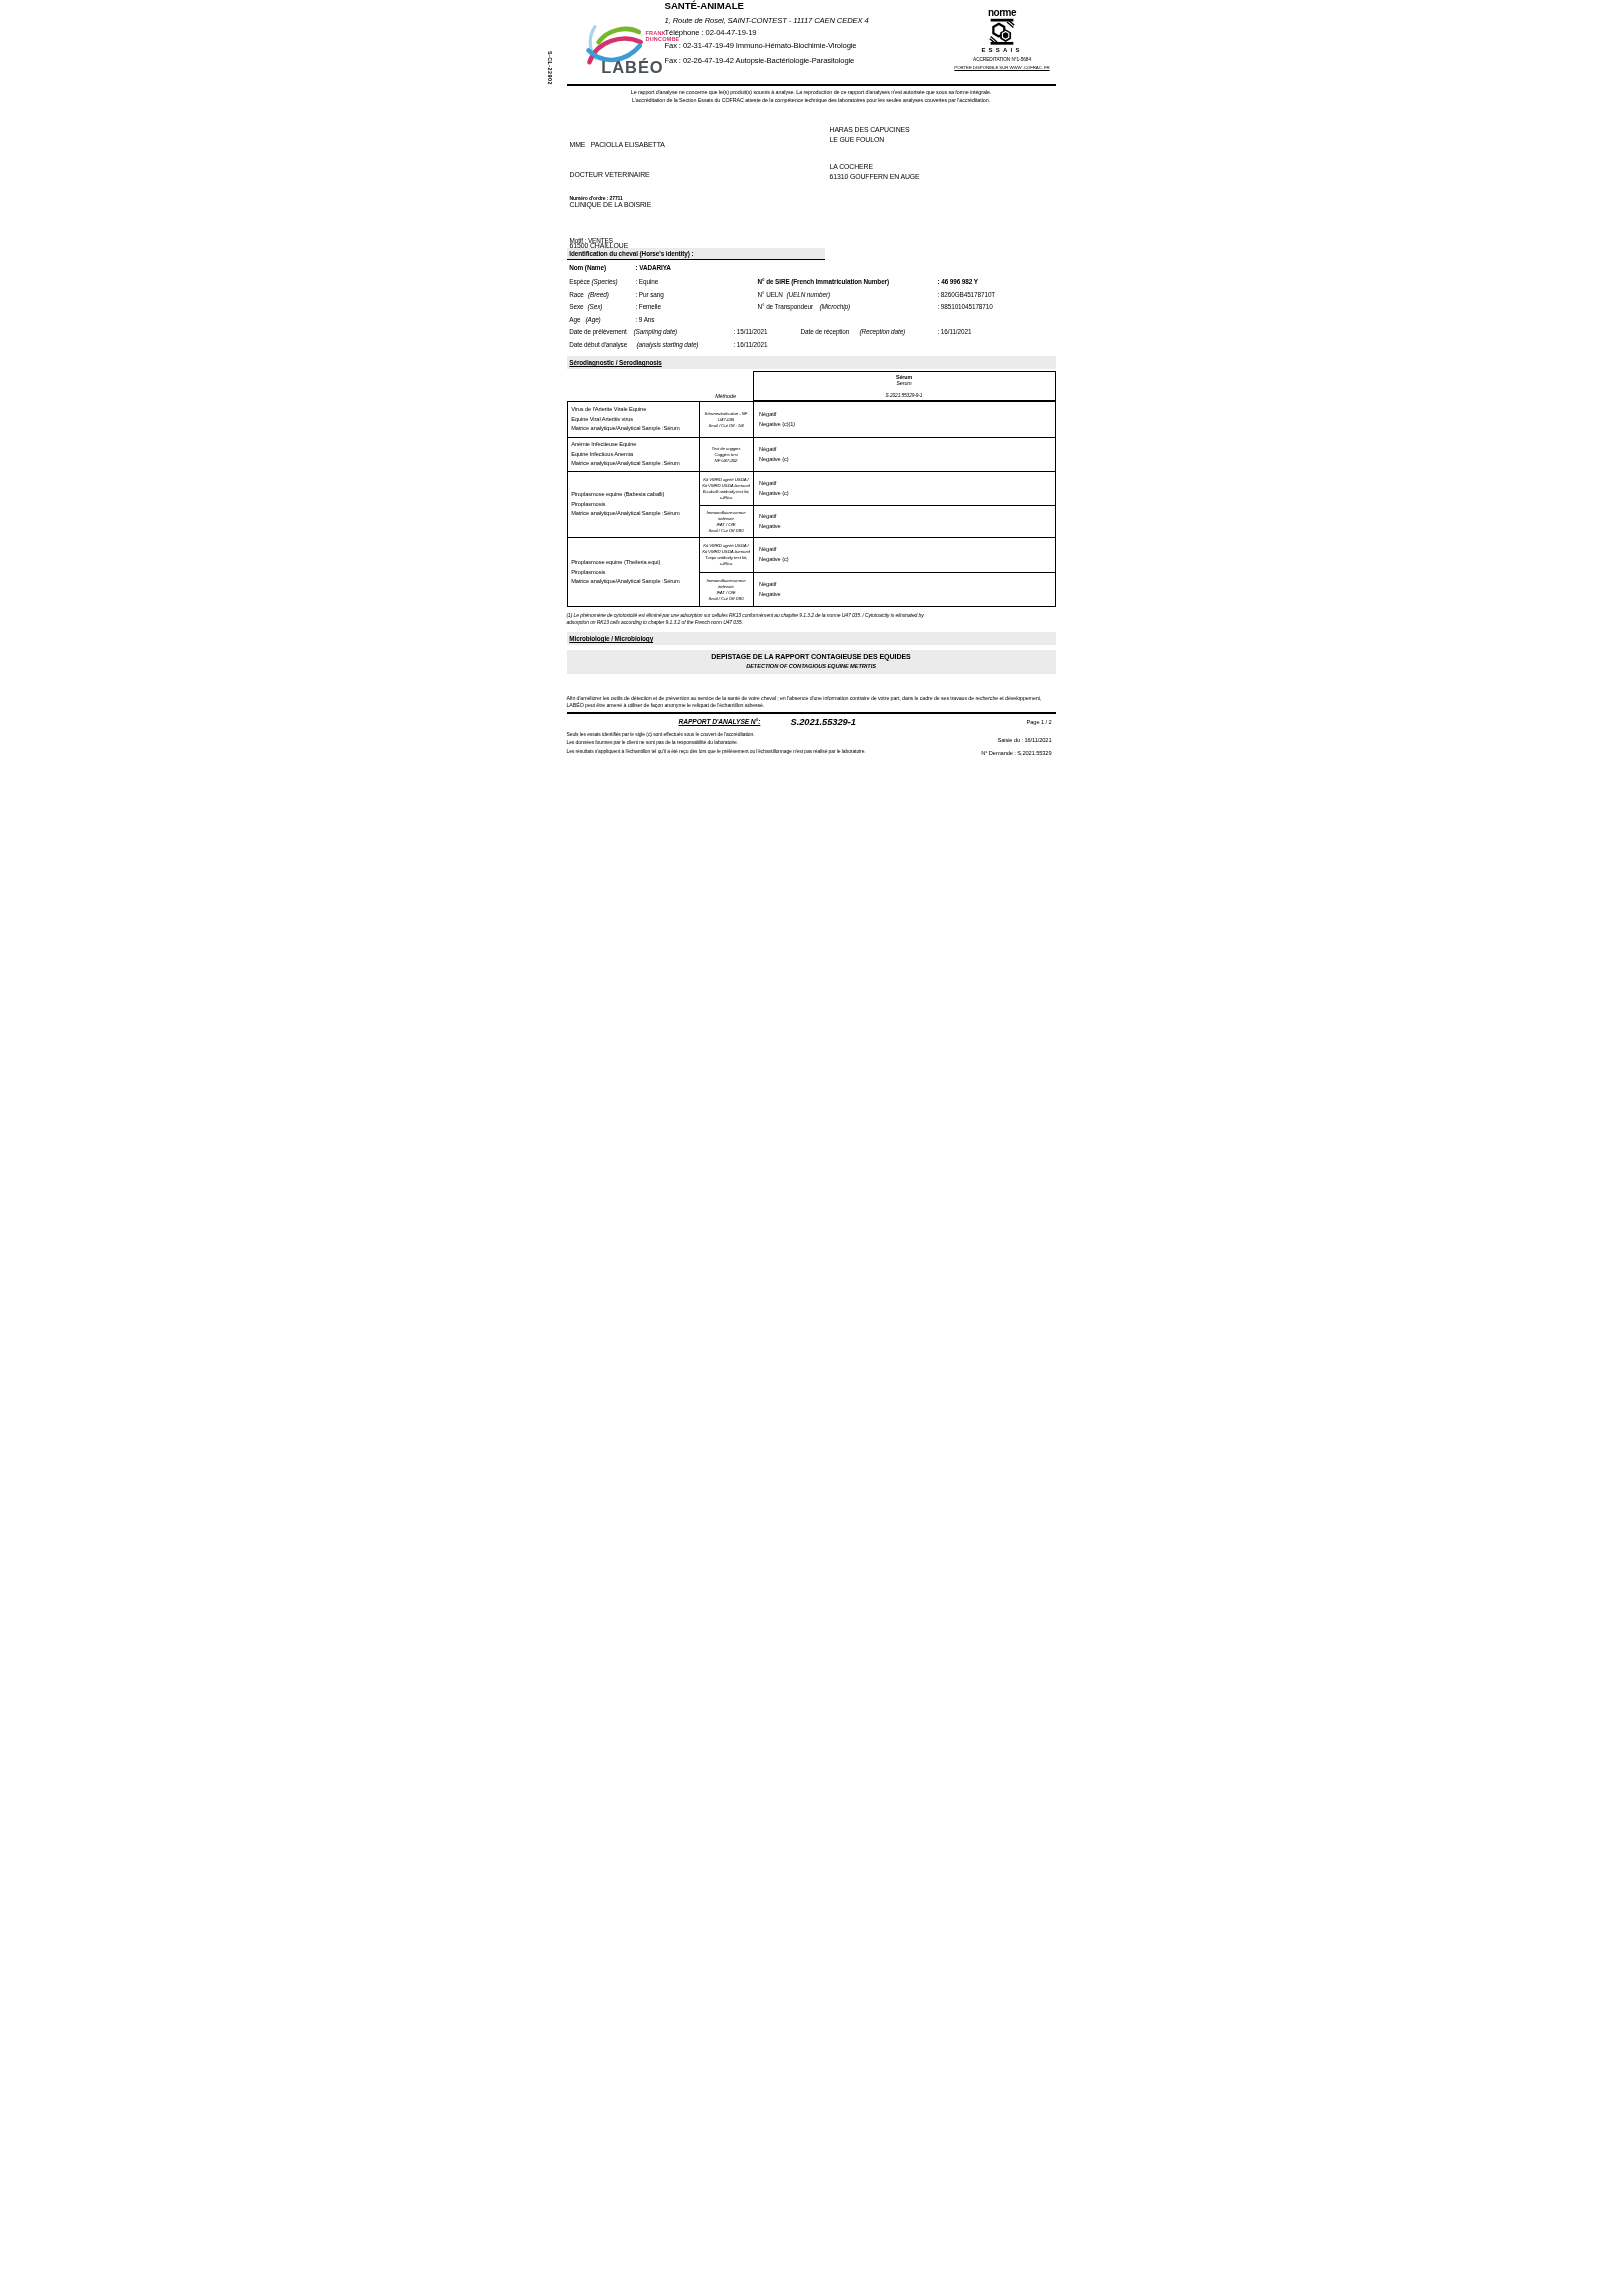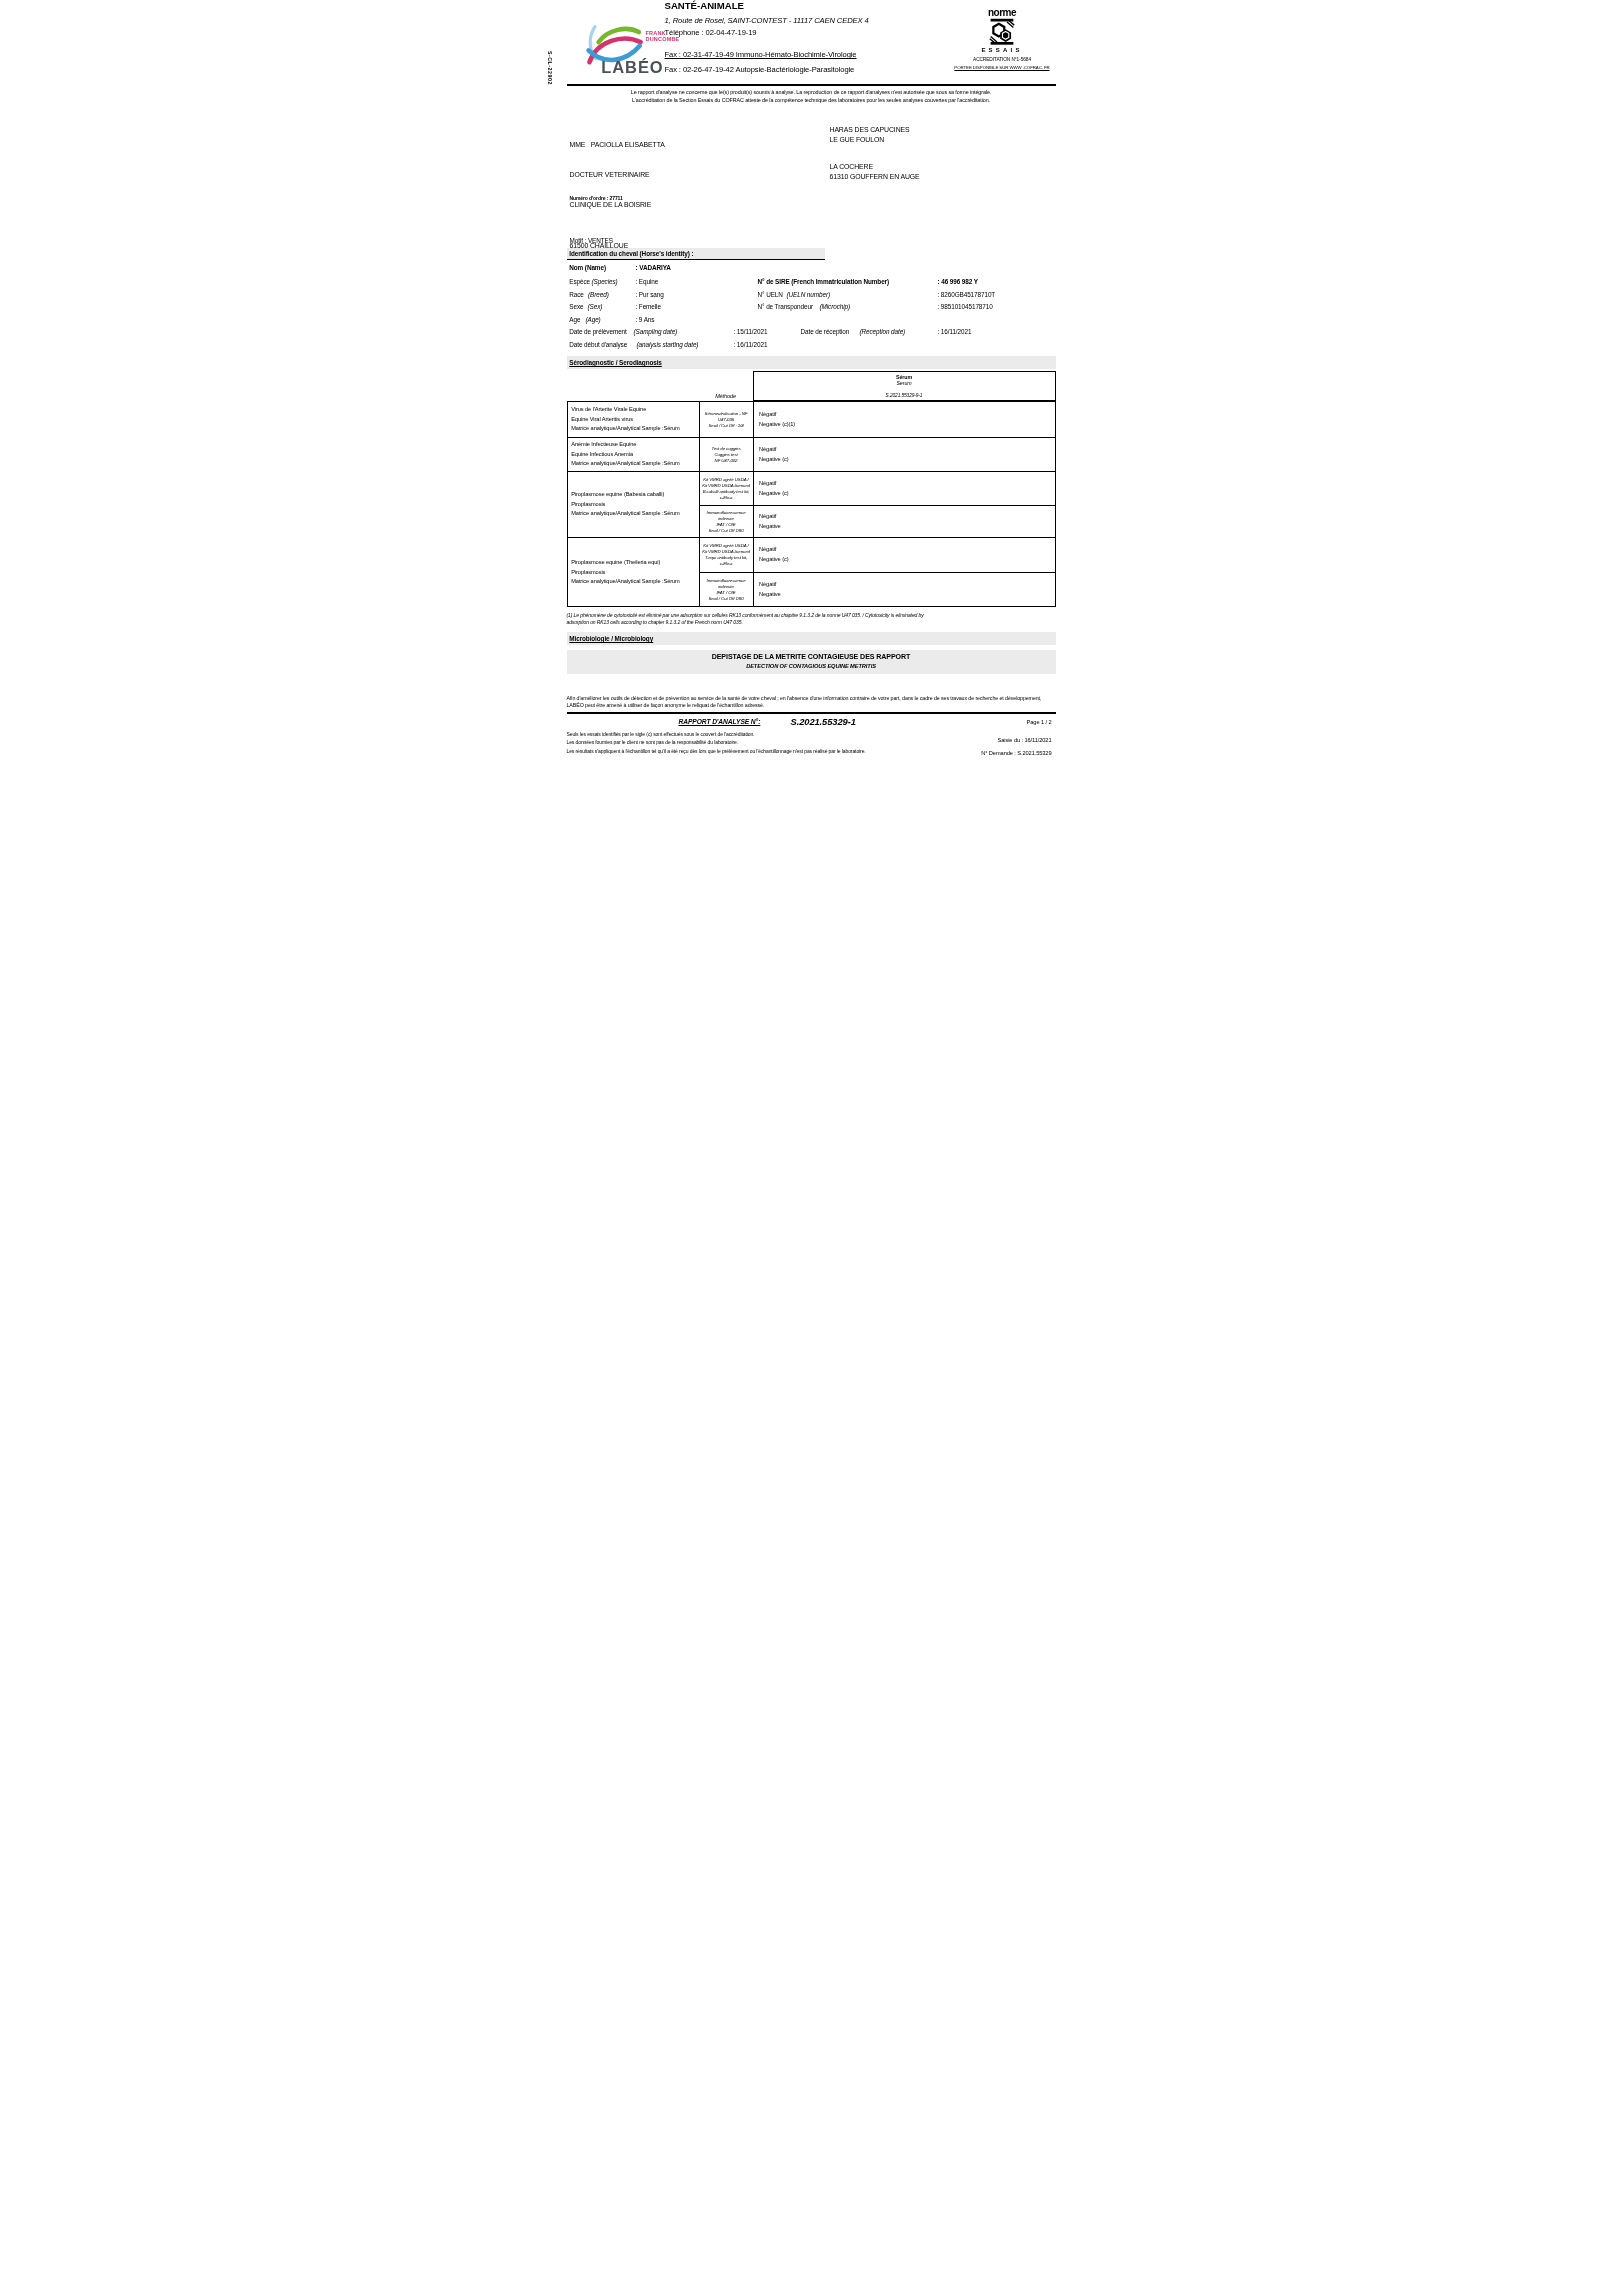--- a/index.html
+++ b/index.html
@@ -8,21 +8,21 @@
   .i{font-style:italic;}
   .b{font-weight:bold;}
   
   .vcode{position:absolute;left:6.4px;top:51px;writing-mode:vertical-rl;font-size:5.3px;font-weight:bold;letter-spacing:0.5px;}
   .logo-wrap{position:absolute;left:42px;top:22px;width:87px;height:54px;}
   .frank{position:absolute;left:105px;top:30px;color:#d6336c;font-weight:bold;font-size:5.5px;line-height:6.4px;letter-spacing:0.2px;}
   .hdr-center{position:absolute;left:124px;top:0;width:257px;}
   .hdr-title{font-size:9.6px;font-weight:bold;letter-spacing:0;}
   .hdr-addr{font-size:7.6px;font-style:italic;margin-top:5px;}
   .hdr-tel{font-size:7.6px;margin-top:3.2px;}
-  .hdr-fax1{font-size:7.6px;margin-top:13px;text-decoration:underline;}
+  .hdr-fax1{font-size:7.6px;margin-top:4px;}
   .hdr-fax2{font-size:7.6px;margin-top:6px;}
   .cofrac{position:absolute;left:404px;top:8.3px;width:115px;text-align:center;}
   .cofrac-word{font-weight:900;font-size:10px;letter-spacing:-0.5px;line-height:9.2px;}
   .cofrac-essais{font-weight:bold;font-size:6px;letter-spacing:3.2px;margin-top:0.9px;}
   .cofrac-accr{font-size:4.8px;margin-top:3.7px;letter-spacing:-0.1px;}
   .cofrac-portee{font-size:4.4px;margin-top:3.2px;text-decoration:underline;letter-spacing:-0.1px;}
   .rule1{position:absolute;left:26px;top:84px;width:489px;height:2.3px;background:#000;}
   .disclaimer{position:absolute;left:26px;top:89px;width:489px;text-align:center;font-size:5.4px;line-height:7.8px;}
   
   .addr-left{position:absolute;left:29px;top:120px;font-size:6.9px;line-height:10px;white-space:pre;}
@@ -296,21 +296,21 @@
   <div class="footnote">
     <div>(1) Le phénomène de cytotoxicité est éliminé par une adsorption sur cellules RK13 conformément au chapitre 9.1.3.2 de la norme U47 035. / Cytotoxicity is eliminated by</div>
     <div>adsorption on RK13 cells according to chapter 9.1.3.2 of the French norm U47 035.</div>
   </div>
 
   <div class="gray-section" style="top:632px;">
     <span class="u">Microbiologie / Microbiology</span>
   </div>
 
   <div class="depistage">
-    <div class="dep-fr">DEPISTAGE DE LA METRITE CONTAGIEUSE DES RAPPORT</div>
+    <div class="dep-fr">DEPISTAGE DE LA RAPPORT CONTAGIEUSE DES EQUIDES</div>
     <div class="dep-en">DETECTION OF CONTAGIOUS EQUINE METRITIS</div>
   </div>
 
   <div class="research">Afin d'améliorer les outils de détection et de prévention au service de la santé de votre cheval ; en l'absence d'une information contraire de votre part, dans le cadre de ses travaux de recherche et développement, LABÉO peut être amené à utiliser de façon anonyme le reliquat de l'échantillon adressé.</div>
 
   <div class="rule2"></div>
 
   <div class="report-label">RAPPORT D'ANALYSE N°:</div>
   <div class="report-no">S.2021.55329-1</div>
   <div class="page-no">Page 1 / 2</div>

